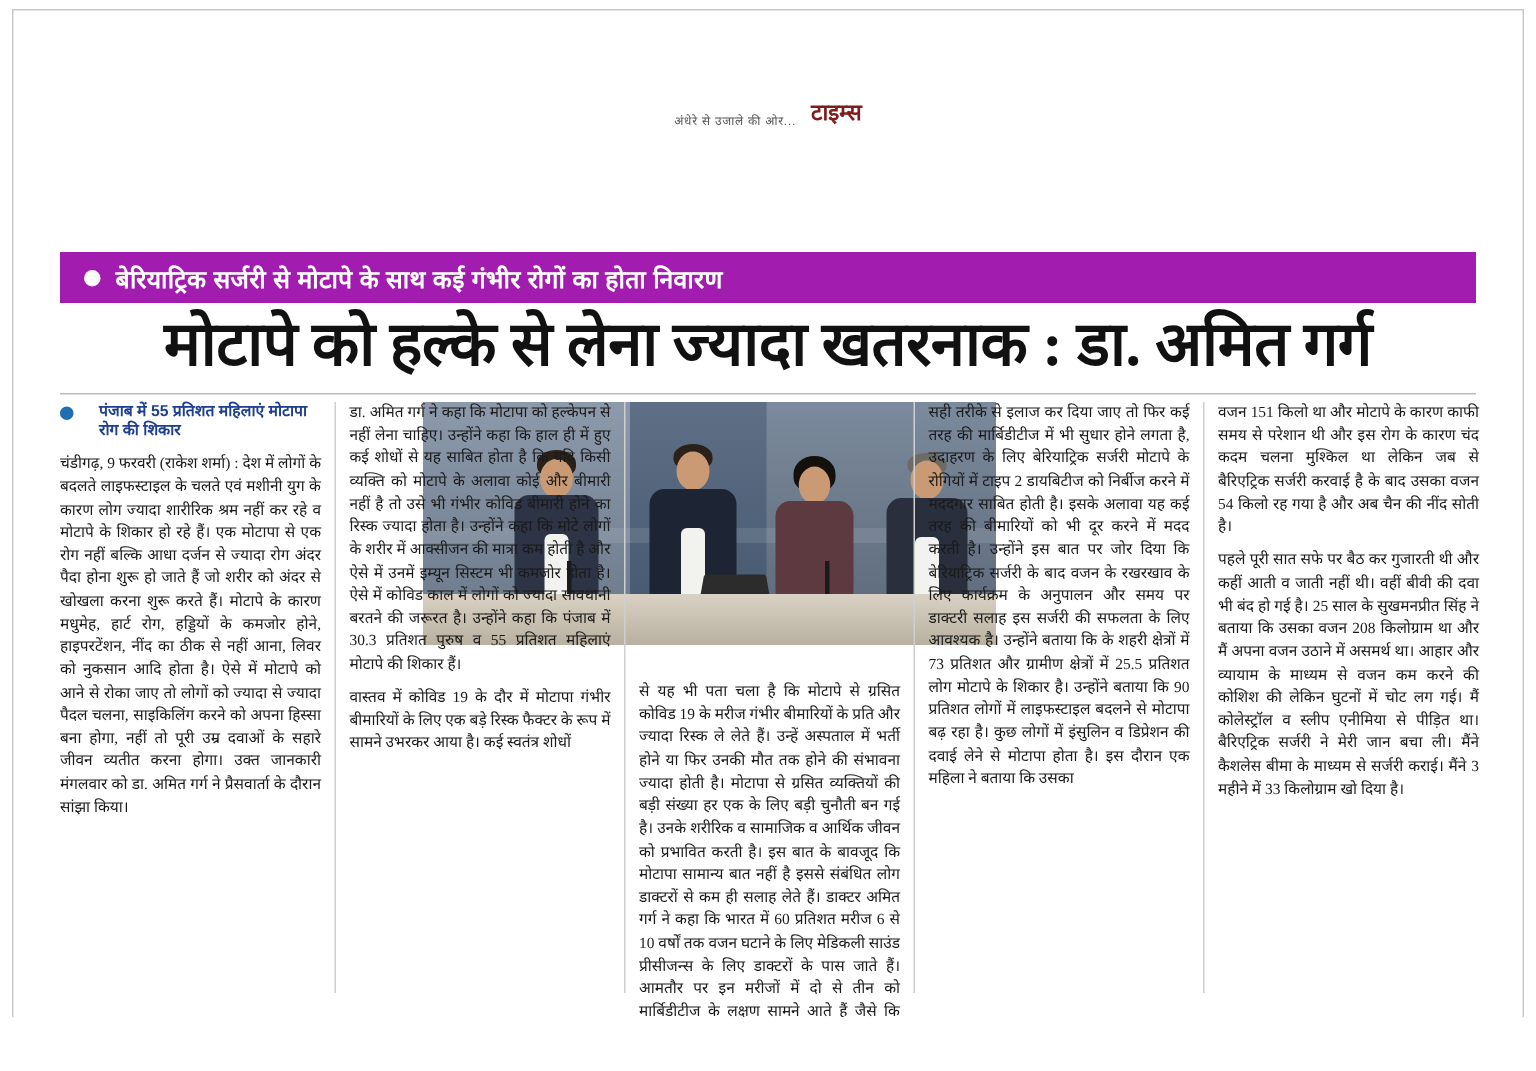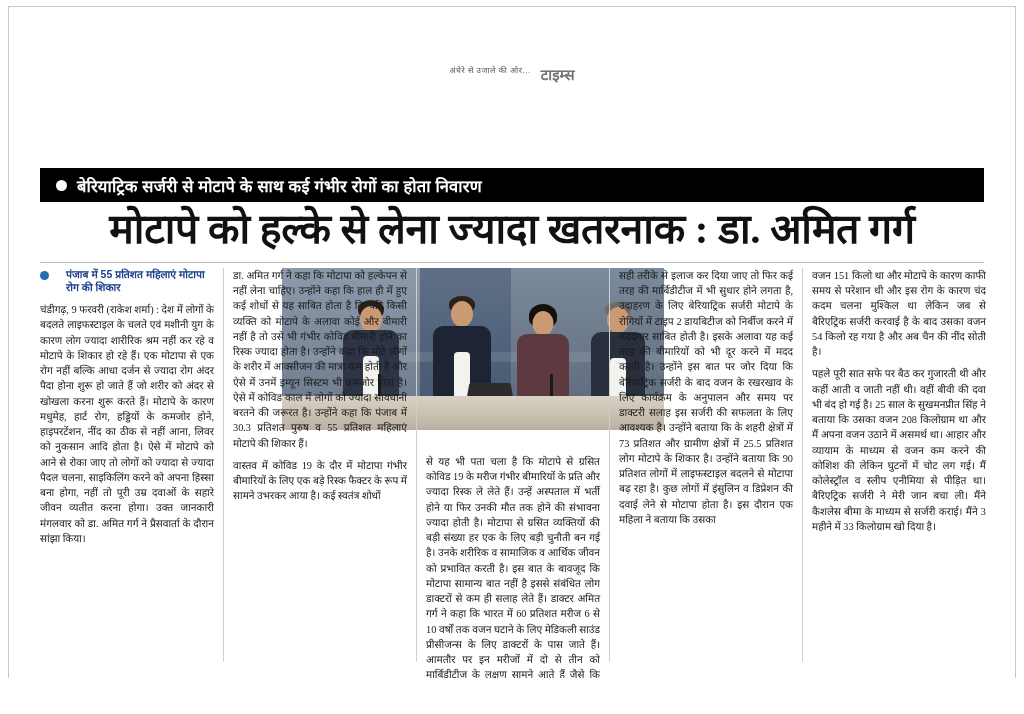--- a/index.html
+++ b/index.html
@@ -84,45 +84,45 @@
   .logo-word-2 {
     font-family: "Liberation Serif", serif;
     font-size: 40px;
     font-weight: bold;
     color: #c1121f;
     letter-spacing: -1px;
     line-height: 1;
   }
   .logo-sub-row {
     display: flex;
-    align-items: flex-start;
+    align-items: flex-end;
     justify-content: center;
     gap: 10px;
     margin-top: 2px;
   }
   .logo-tagline {
     font-size: 8px;
     color: #555;
     letter-spacing: 0.5px;
   }
   .logo-word-3 {
     font-family: Liberation Mono, monospace;
     font-size: 15px;
     font-weight: bold;
-    color: #737373;
+    color: #7f1d1d;
   }
 
   
   .kicker {
     position: absolute;
     left: 40px;
     right: 40px;
     top: 168px;
     height: 34px;
-    background: #000000;
+    background: #a21caf;
     color: #ffffff;
     display: flex;
     align-items: center;
     padding-left: 16px;
     box-sizing: border-box;
   }
   .kicker .bullet {
     width: 11px;
     height: 11px;
     border-radius: 50%;

